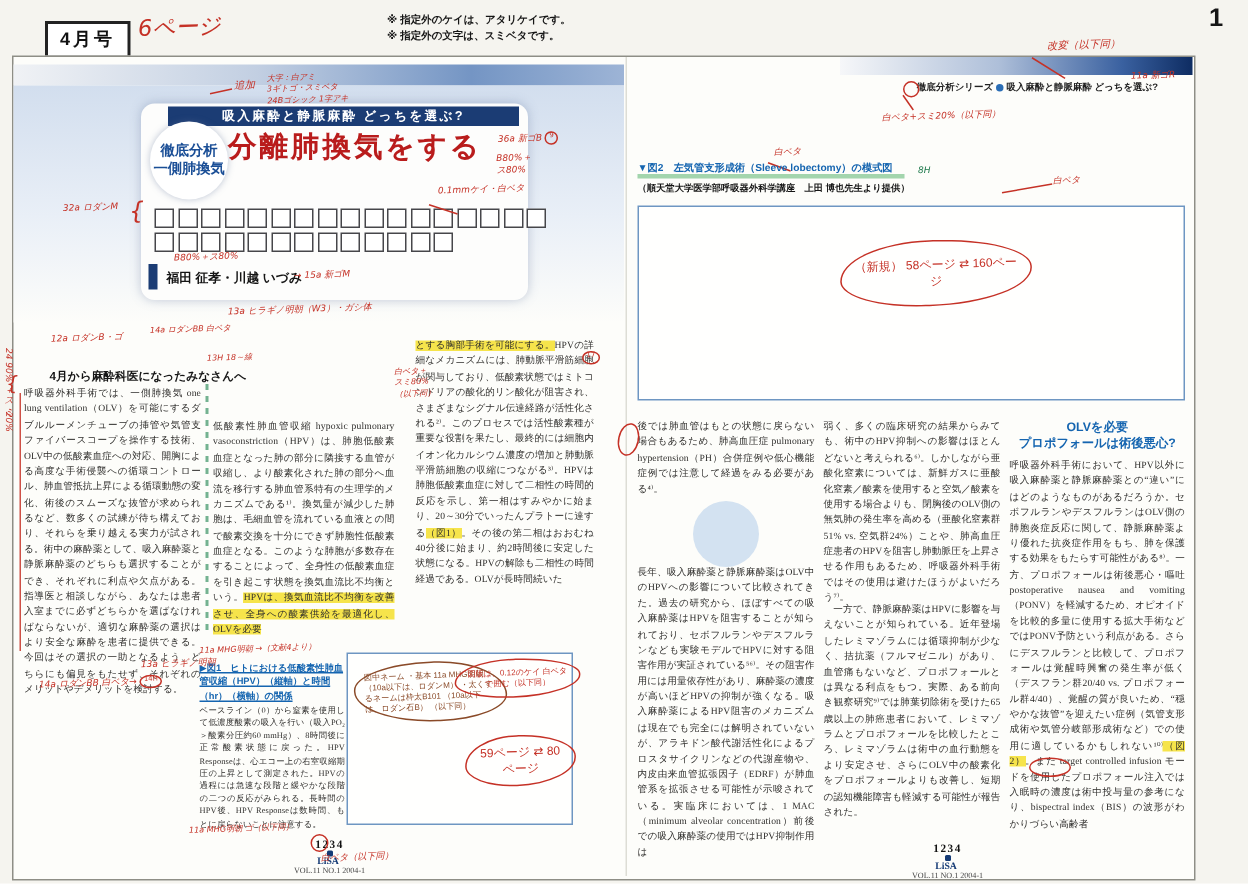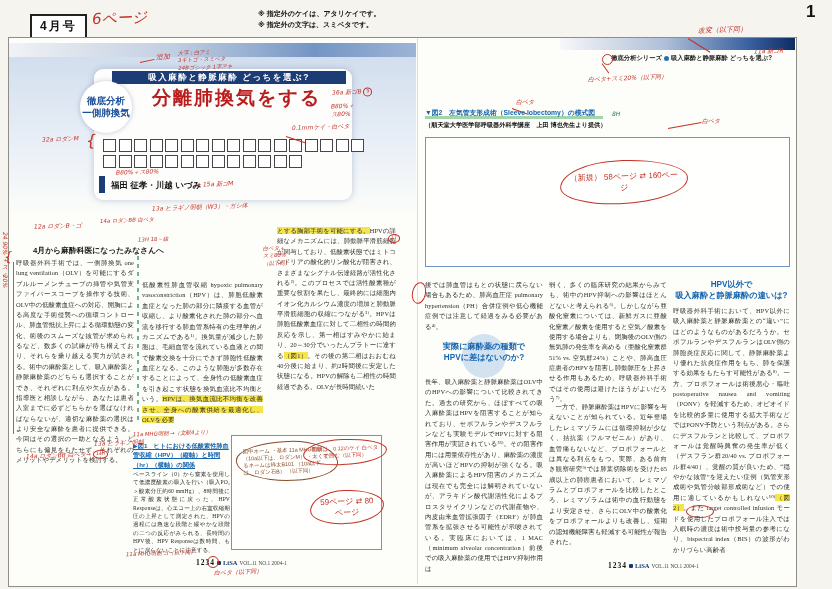--- a/index.html
+++ b/index.html
@@ -30,21 +30,21 @@
         font-family:Liberation Sans, sans-serif;}
   .sq-row{display:flex;margin-bottom:3px;}
   .sq{width:11px;height:11px;border:1.5px solid #46464a;background:#fff;margin-right:2.5px;}
   .auth-rect{background:#1b3c74;}
   .box-head{border:1px solid #6b5a48;border-radius:4px;background:#f9f5ed;color:#4a3228;
         font-weight:bold;font-size:7.4px;text-align:center;line-height:1.4;padding-top:2px;}
   .figcap-t{color:#1565b0;font-weight:bold;font-size:6.2px;line-height:1.5;text-decoration:underline;}
   .figbox{border:1px solid #6e96c2;background:#fffffe;}
   .h-circle{border-radius:50%;background:#d3e2f1;}
   
-  .foot{display:flex;align-items:center;font-family:"Liberation Serif","DejaVu Serif",serif;}
+  .foot{display:flex;align-items:center;font-family:"Liberation Serif","DejaVu Serif",serif;flex-direction:column;}
   .foot .pg{font-weight:bold;font-size:7.5px;color:#111;letter-spacing:1px;}
   .foot .dot{width:4px;height:4px;background:#143a75;border-radius:1px;margin:0 2px;}
   .foot .brand{font-weight:bold;font-size:6.5px;color:#143a75;margin-right:2px;}
   .foot .vol{font-size:5.4px;color:#444;}
   
   .hw{color:#c53126;font-family:"DejaVu Sans",sans-serif;font-style:italic;line-height:1.35;
       white-space:pre-line;transform:rotate(-2deg);}
   .hwg{color:#1f7a4d;font-family:"DejaVu Sans",sans-serif;font-style:italic;white-space:pre-line;}
   .s5{font-size:5.4px;} .s6{font-size:6px;} .s7{font-size:7px;} .s8{font-size:8px;} .s15{font-size:15px;}
   .cloud{border:1.4px solid #c53126;border-radius:48% 52% 55% 45%/60% 45% 55% 42%;
@@ -72,21 +72,21 @@
   <div class="abs hs" style="left:806px;top:2px;font-size:17px;font-weight:bold;">1</div>
 
   <div class="abs spread"></div>
   <div class="abs gutter"></div>
 
   <div class="abs strip-l" style="left:9px;top:43px;width:407px;height:14px;"></div>
   <div class="abs wash-l" style="left:9px;top:57px;width:407px;height:158px;"></div>
 
   <div class="abs card" style="left:94px;top:69px;width:258px;height:131px;"></div>
   <div class="abs band" style="left:112px;top:71px;width:234px;height:13px;">吸入麻酔と静脈麻酔 どっちを選ぶ?</div>
-  <div class="abs series-circle" style="left:80px;top:81px;width:52px;height:52px;text-align:center;">
+  <div class="abs series-circle" style="left:100px;top:81px;width:52px;height:52px;text-align:center;">
     <span>徹底分析</span>
     <span>一側肺換気</span>
   </div>
   <div class="abs big-title" style="left:152px;top:85px;">分離肺換気をする</div>
   <div class="abs" style="left:103px;top:139px;">
       <div class="sq-row">
         <div class="sq"></div>
         <div class="sq"></div>
         <div class="sq"></div>
         <div class="sq"></div>
@@ -208,32 +208,28 @@
   <div class="rline" style="left:668px;top:128px;width:34px;transform:rotate(-10deg);"></div>
 
   <div class="abs figbox" style="left:425px;top:137px;width:363px;height:128px;"></div>
   <div class="abs cloud s8" style="left:560px;top:160px;width:110px;padding:10px 8px;">（新規）
 58ページ ⇄
 160ページ</div>
 
   <div class="abs jt" style="left:425px;top:280px;width:118px;">後では肺血管はもとの状態に戻らない場合もあるため、肺高血圧症 pulmonary hypertension（PH）合併症例や低心機能症例では注意して経過をみる必要がある⁴⁾。</div>
   <div class="rellipse" style="left:412px;top:282px;width:12px;height:20px;transform:rotate(12deg);"></div>
   <div class="abs h-circle" style="left:462px;top:334px;width:44px;height:44px;"></div>
-  <div class="abs blue-h" style="left:425px;top:341px;width:118px;font-size:8.2px;">
-    <div>実際に麻酔薬の種類で</div>
-    <div>HPVに差はないのか?</div>
-  </div>
   <div class="abs jt" style="left:425px;top:377px;width:118px;">長年、吸入麻酔薬と静脈麻酔薬はOLV中のHPVへの影響について比較されてきた。過去の研究から、ほぼすべての吸入麻酔薬はHPVを阻害することが知られており、セボフルランやデスフルランなども実験モデルでHPVに対する阻害作用が実証されている⁵⁶⁾。その阻害作用には用量依存性があり、麻酔薬の濃度が高いほどHPVの抑制が強くなる。吸入麻酔薬によるHPV阻害のメカニズムは現在でも完全には解明されていないが、アラキドン酸代謝活性化によるプロスタサイクリンなどの代謝産物や、内皮由来血管拡張因子（EDRF）が肺血管系を拡張させる可能性が示唆されている。実臨床においては、1 MAC（minimum alveolar concentration）前後での吸入麻酔薬の使用ではHPV抑制作用は</div>
 
   <div class="abs jt" style="left:549px;top:280px;width:118px;">弱く、多くの臨床研究の結果からみても、術中のHPV抑制への影響はほとんどないと考えられる⁶⁾。しかしながら亜酸化窒素については、新鮮ガスに亜酸化窒素／酸素を使用すると空気／酸素を使用する場合よりも、閉胸後のOLV側の無気肺の発生率を高める（亜酸化窒素群51% vs. 空気群24%）ことや、肺高血圧症患者のHPVを阻害し肺動脈圧を上昇させる作用もあるため、呼吸器外科手術ではその使用は避けたほうがよいだろう⁷⁾。</div>
   <div class="abs jt" style="left:549px;top:402px;width:118px;">　一方で、静脈麻酔薬はHPVに影響を与えないことが知られている。近年登場したレミマゾラムには循環抑制が少なく、拮抗薬（フルマゼニル）があり、血管痛もないなど、プロポフォールとは異なる利点をもつ。実際、ある前向き観察研究⁹⁾では肺葉切除術を受けた65歳以上の肺癌患者において、レミマゾラムとプロポフォールを比較したところ、レミマゾラムは術中の血行動態をより安定させ、さらにOLV中の酸素化をプロポフォールよりも改善し、短期の認知機能障害も軽減する可能性が報告された。</div>
 
   <div class="abs blue-h" style="left:673px;top:279px;width:117px;font-size:8.2px;">
-    <div>HPV以外で</div>
-    <div>吸入麻酔と静脈麻酔の違いは?</div>
+    <div>OLVを必要</div>
+    <div>プロポフォールは術後悪心?</div>
   </div>
   <div class="abs jt" style="left:673px;top:306px;width:117px;"><span>呼吸器外科手術において、HPV以外に吸入麻酔薬と静脈麻酔薬との“違い”にはどのようなものがあるだろうか。セボフルランやデスフルランはOLV側の肺胞炎症反応に関して、静脈麻酔薬より優れた抗炎症作用をもち、肺を保護する効果をもたらす可能性がある⁸⁾。一方、プロポフォールは術後悪心・嘔吐 postoperative nausea and vomiting（PONV）を軽減するため、オピオイドを比較的多量に使用する拡大手術などではPONV予防という利点がある。さらにデスフルランと比較して、プロポフォールは覚醒時興奮の発生率が低く（デスフラン群20/40 vs. プロポフォール群4/40）、覚醒の質が良いため、“穏やかな抜管”を迎えたい症例（気管支形成術や気管分岐部形成術など）での使用に適しているかもしれない¹⁰⁾</span><span class="hl">（図2）</span><span>。また target controlled infusion モードを使用したプロポフォール注入では入眠時の濃度は術中投与量の参考になり、bispectral index（BIS）の波形がわかりづらい高齢者</span></div>
   <div class="rellipse" style="left:686px;top:505px;width:26px;height:11px;"></div>
 
   <div class="abs foot" style="left:608px;top:561px;">
     <span class="pg">1234</span>
     <span class="dot"></span>
     <span class="brand">LiSA</span>
     <span class="vol">VOL.11 NO.1 2004-1</span>
   </div>

